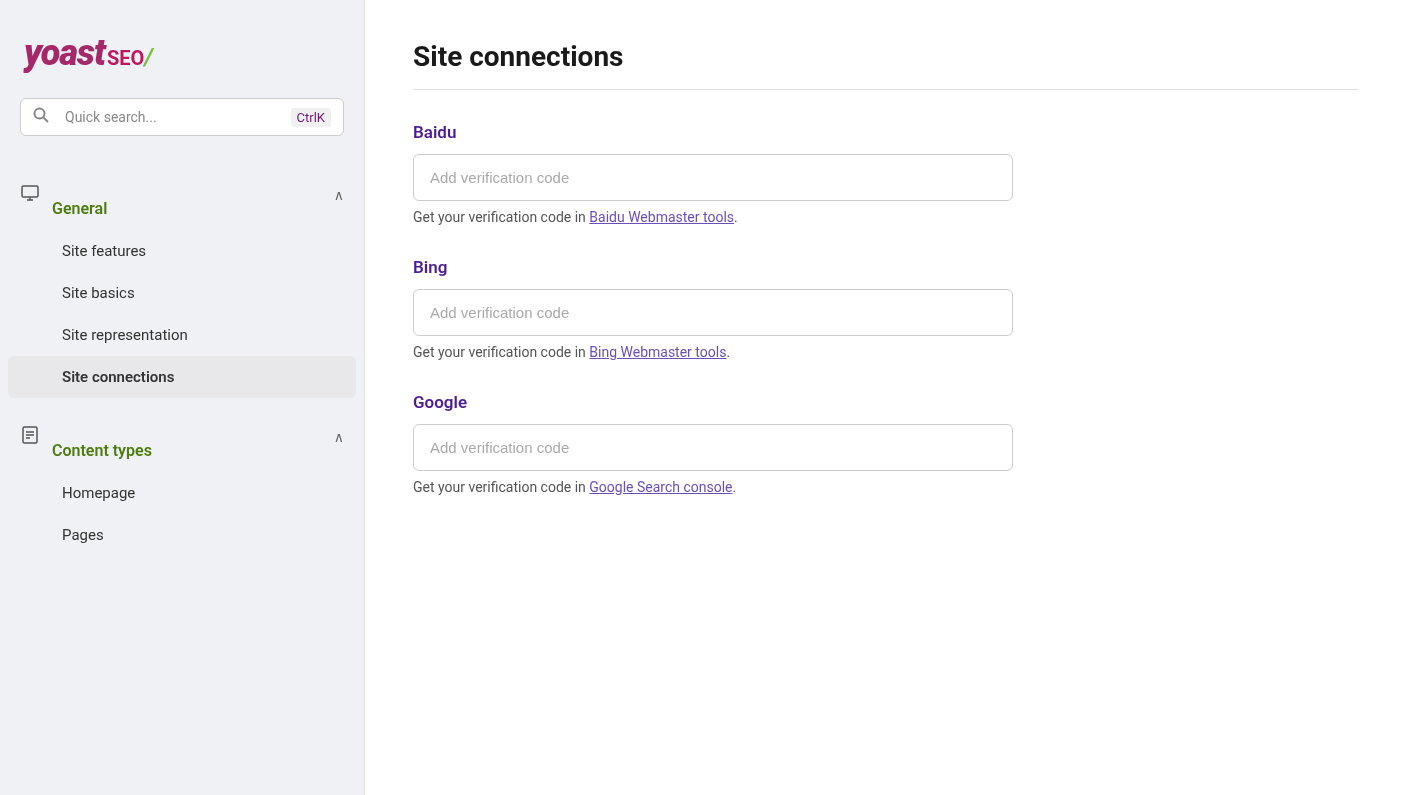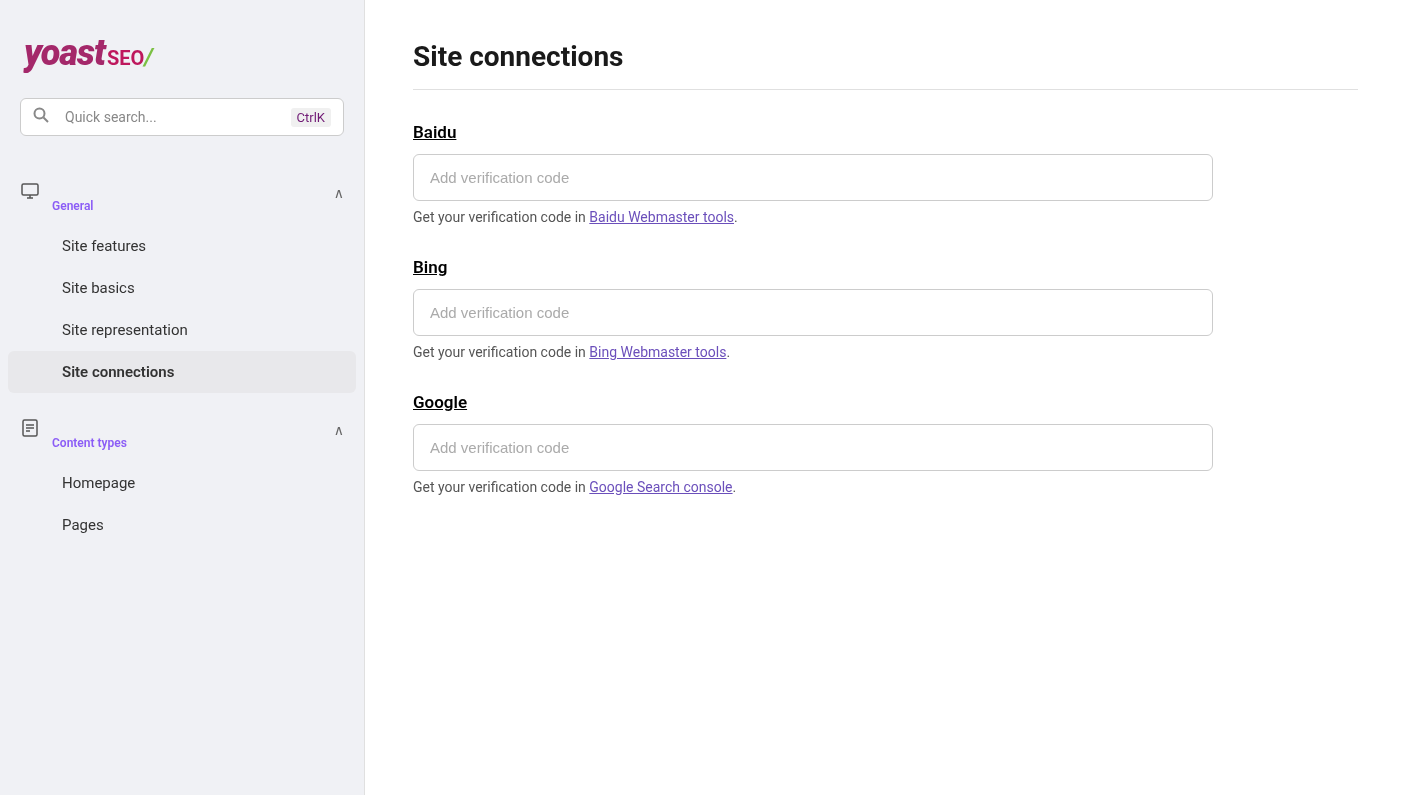--- a/index.html
+++ b/index.html
@@ -92,23 +92,23 @@
       cursor: pointer;
       gap: 12px;
     }
 
     .nav-section-icon {
       color: #555;
       flex-shrink: 0;
     }
 
     .nav-section-label {
-      font-size: 12px;
+      font-size: 16px;
       font-weight: 600;
-      color: #8b5cf6;
+      color: #4d7c0f;
       flex: 1;
       margin-top: 27px;
     }
 
     .nav-chevron {
       color: #666;
       font-size: 14px;
     }
 
     .nav-items {
@@ -158,27 +158,26 @@
       margin-bottom: 32px;
     }
 
     .form-section {
       margin-bottom: 32px;
     }
 
     .field-label {
       font-size: 17px;
       font-weight: 600;
-      color: #000000;
+      color: #4c1d95;
       margin-bottom: 12px;
-      text-decoration: underline;
     }
 
     .verification-input {
-      width: 800px;
+      width: 600px;
       max-width: 100%;
       padding: 14px 16px;
       border: 1px solid #ccc;
       border-radius: 6px;
       font-size: 15px;
       color: #333;
       background: white;
       outline: none;
     }
 

